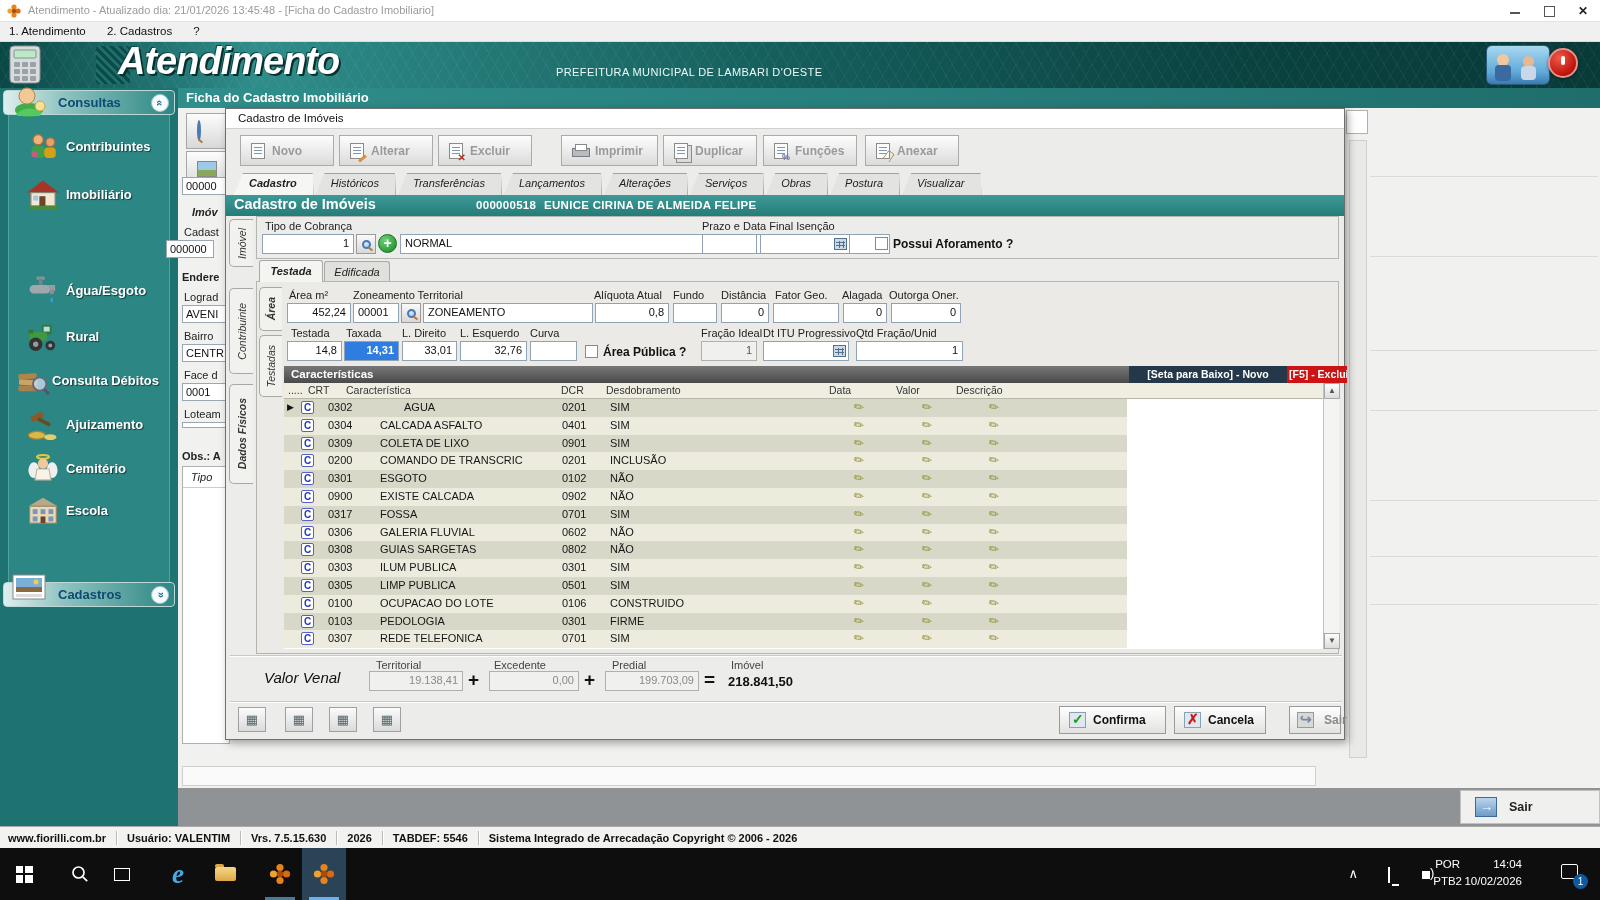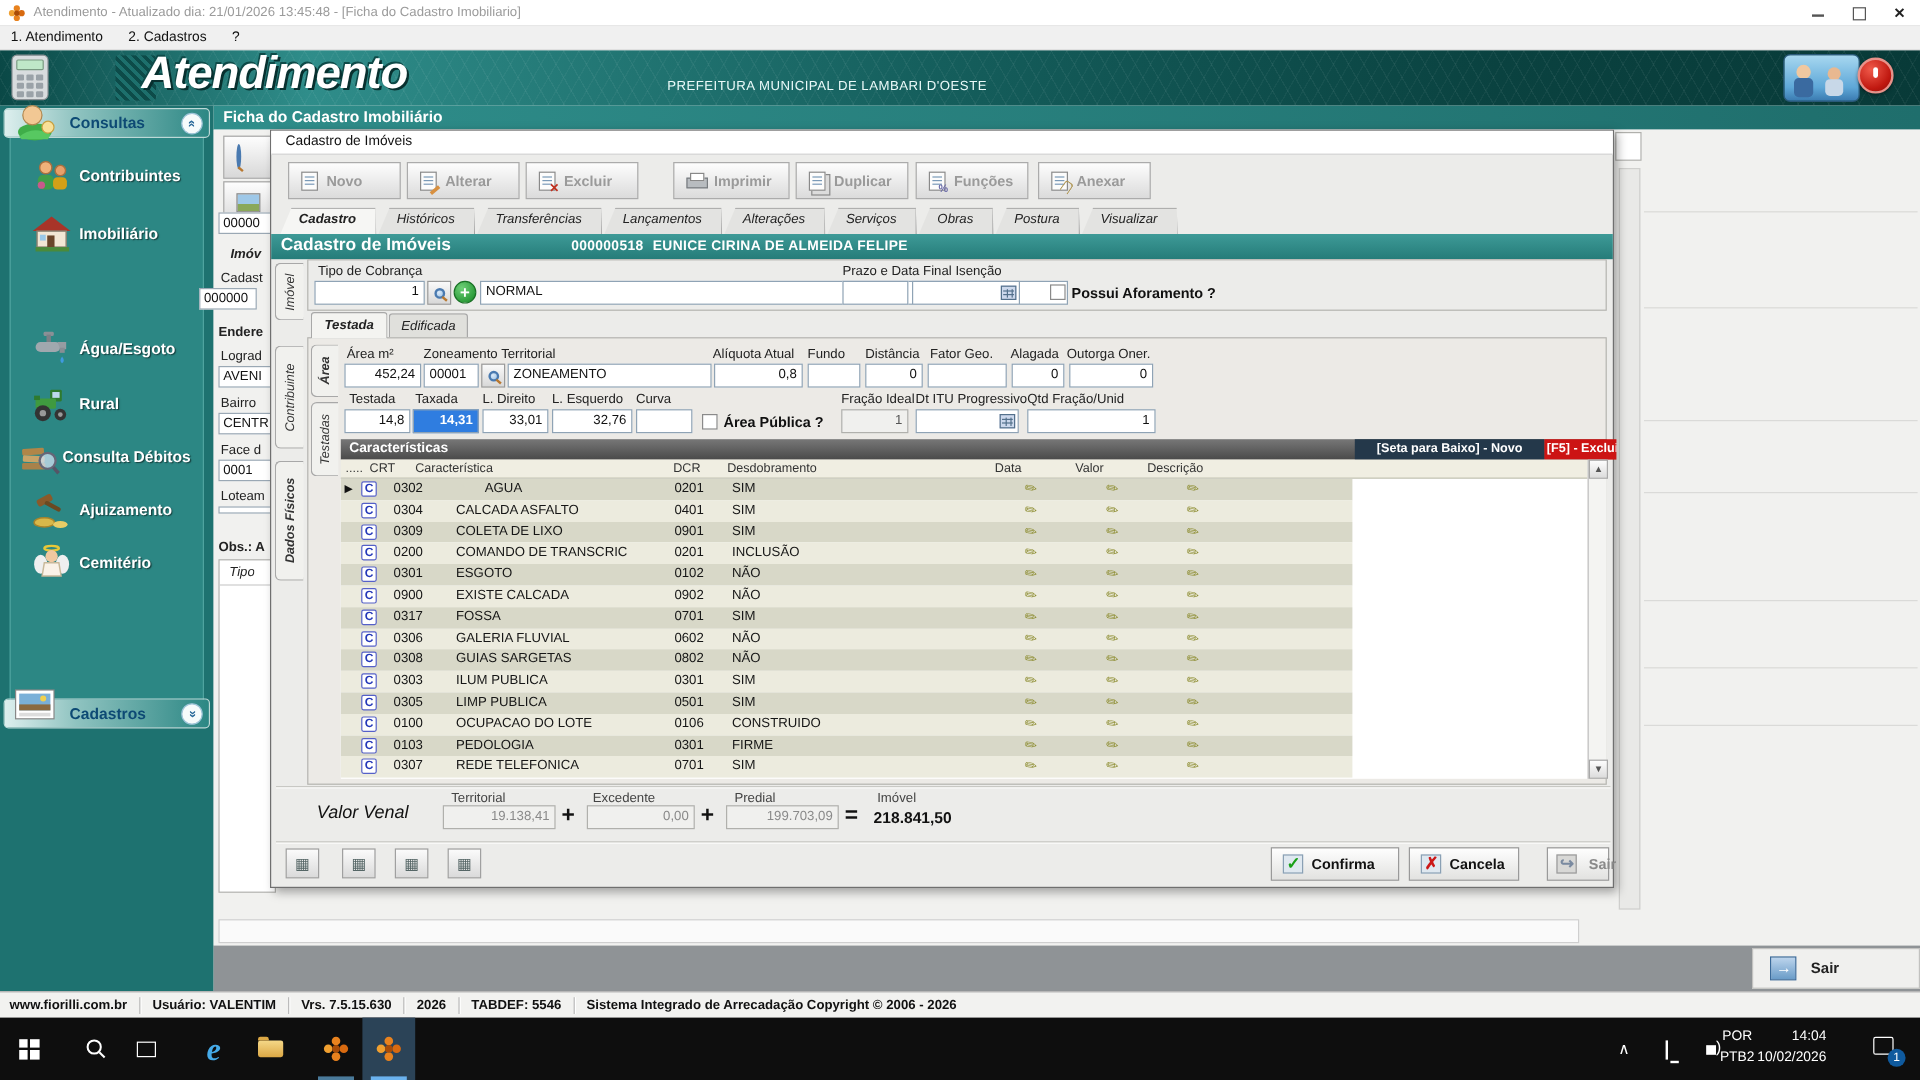--- a/index.html
+++ b/index.html
@@ -339,20 +339,37 @@
           <svg width="34" height="34" viewBox="0 0 28 28">
             <ellipse cx="14" cy="4" rx="5" ry="1.6" fill="none" stroke="#e8c838" stroke-width="1.6"></ellipse>
             <ellipse cx="6.5" cy="15" rx="4.5" ry="6.5" fill="#efefef"></ellipse>
             <ellipse cx="21.5" cy="15" rx="4.5" ry="6.5" fill="#efefef"></ellipse>
             <circle cx="14" cy="9.5" r="4.2" fill="#f0c8a0"></circle>
             <path d="M9 14 h10 l1.5 9 h-13 z" fill="#faf2e8" stroke="#c8b89a"></path>
           </svg>
         </span>
       <span class="slabel">Cemitério</span>
     </div>
+    <div class="side-item" style="top:404px;">
+      <span class="sicon">
+          <svg width="34" height="34" viewBox="0 0 28 28">
+            <polygon points="2,10 14,3 26,10" fill="#b8a888"></polygon>
+            <rect x="3" y="10" width="22" height="14" fill="#e8d8b8" stroke="#96876a"></rect>
+            <g fill="#7a96b8">
+              <rect x="5.5" y="12.5" width="4" height="4"></rect>
+              <rect x="12" y="12.5" width="4" height="4"></rect>
+              <rect x="18.5" y="12.5" width="4" height="4"></rect>
+              <rect x="5.5" y="18.5" width="4" height="4"></rect>
+              <rect x="18.5" y="18.5" width="4" height="4"></rect>
+            </g>
+            <rect x="12" y="18.5" width="4" height="5.5" fill="#6a452a"></rect>
+          </svg>
+        </span>
+      <span class="slabel">Escola</span>
+    </div>
 
     <div class="side-head" style="top:494px;">
       <span class="cap">Cadastros</span>
       <span class="chev-btn chev-down">«</span>
     </div>
     <span class="mini-icon" style="top:486px;">
       <svg width="36" height="30" viewBox="0 0 36 30">
           <rect x="1" y="1" width="32" height="24" fill="#fff" stroke="#888"></rect>
           <rect x="4" y="4" width="26" height="14" fill="#7ab0d8"></rect>
           <rect x="4" y="13" width="26" height="5" fill="#8a6a42"></rect>

